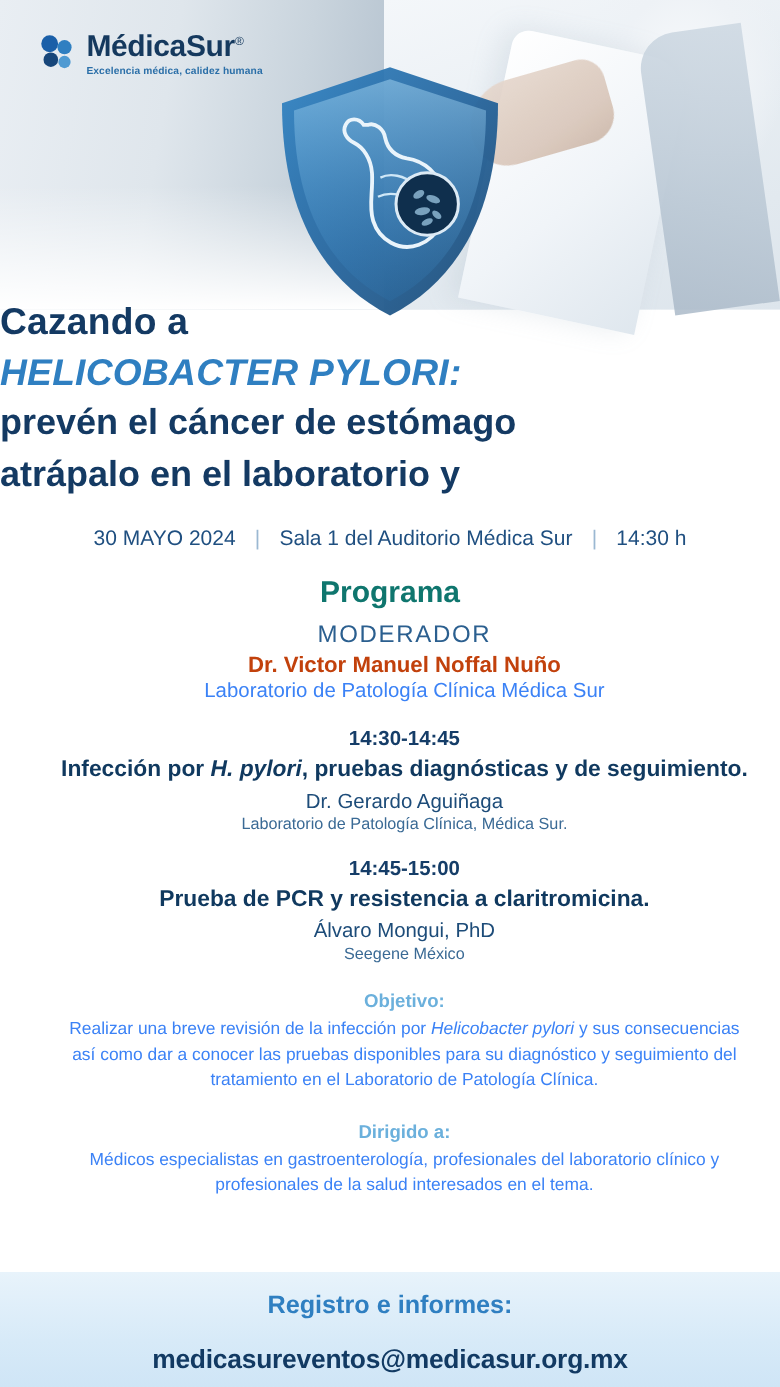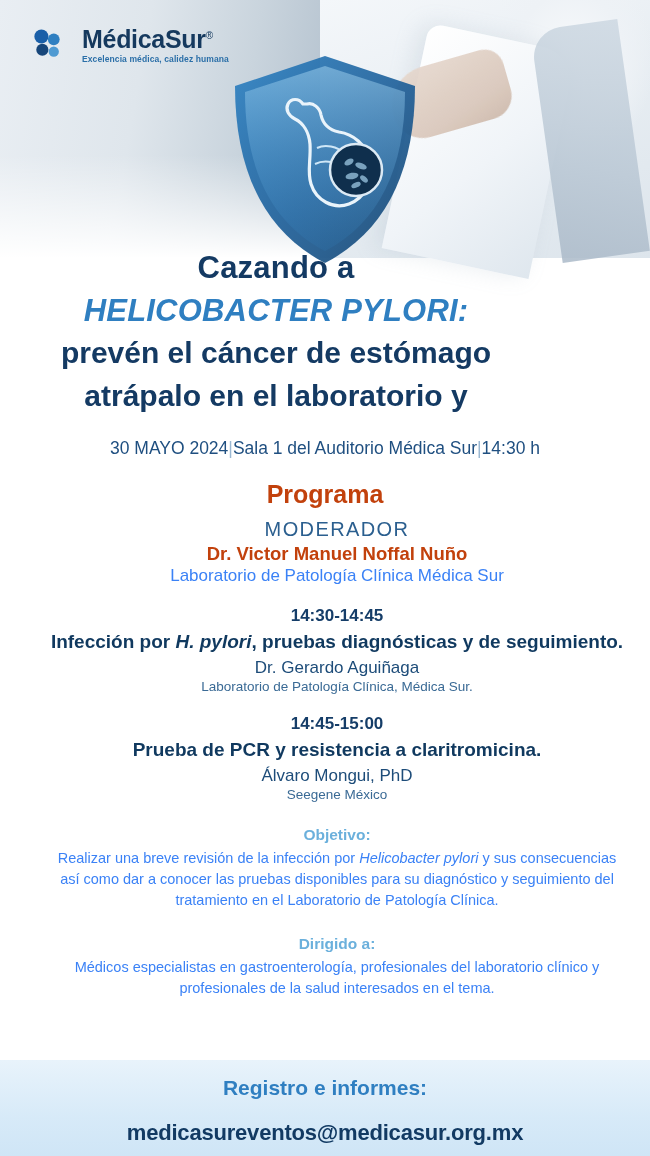--- a/index.html
+++ b/index.html
@@ -76,21 +76,21 @@
     transform: translateX(-50%);
     width: 200px; height: 215px;
   }
 
   
   .logo {
     position: absolute;
     top: 26px; left: 30px;
     display: flex;
     align-items: center;
-    gap: 14px;
+    gap: 4px;
   }
   .logo-mark { width: 38px; height: 38px; }
   .logo-text { line-height: 1; }
   .logo-title {
     font-size: 25px;
     font-weight: bold;
     color: #15395e;
     letter-spacing: -0.3px;
   }
   .logo-title sup { font-size: 10px; vertical-align: super; font-weight: normal; }
@@ -98,22 +98,21 @@
     font-size: 8.5px;
     color: #2b6fa8;
     letter-spacing: .1px;
     margin-top: 3px;
     font-weight: bold;
   }
 
   
   .title-block {
     position: absolute;
-    top: 250px; left: 12px; width: 528px;
-    text-align: center;
+    top: 250px; left: 0; width: 528px;
     color: #1b3f6b;
   }
   .t1 {
     font-size: 31px;
     font-weight: bold;
     color: #143a63;
     letter-spacing: .2px;
   }
   .t2 {
     font-size: 31px;
@@ -131,32 +130,33 @@
     line-height: 1.22;
   }
 
   
   .datebar {
     position: absolute;
     top: 438px; left: 0; width: 650px;
     display: flex;
     justify-content: center;
     align-items: center;
+    gap: 16px;
     font-size: 17.5px;
     color: #1f4f80;
   }
   .datebar .sep { color: #9bb8d2; font-weight: 300; }
 
   
   .program-head {
     position: absolute;
     top: 480px; left: 0; width: 650px;
     text-align: center;
     font-size: 25px;
-    color: #c2410c;
+    color: #0f766e;
     font-weight: bold;
   }
   .content {
     position: absolute;
     top: 518px; left: 12px; width: 650px;
     text-align: center;
     color: #17395f;
   }
   .mod-label {
     font-size: 20px;

